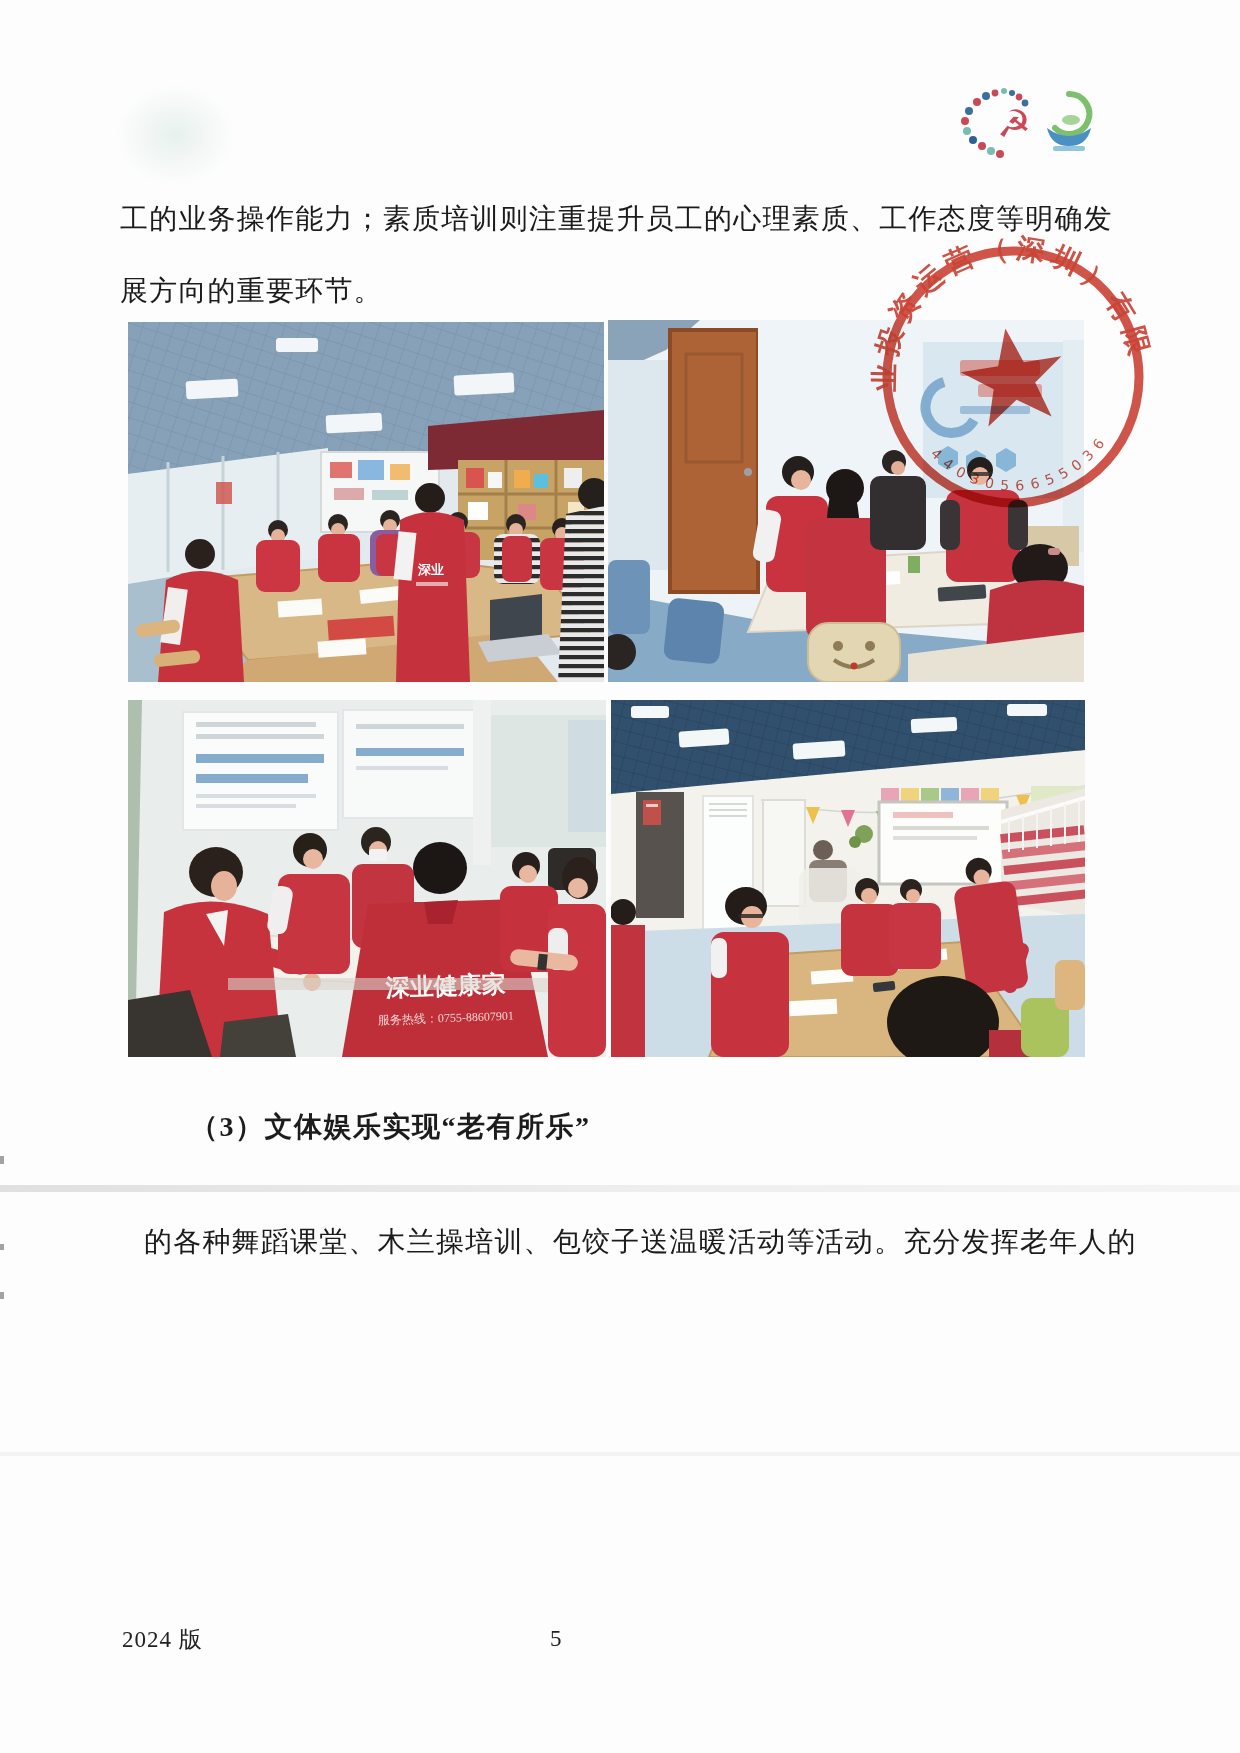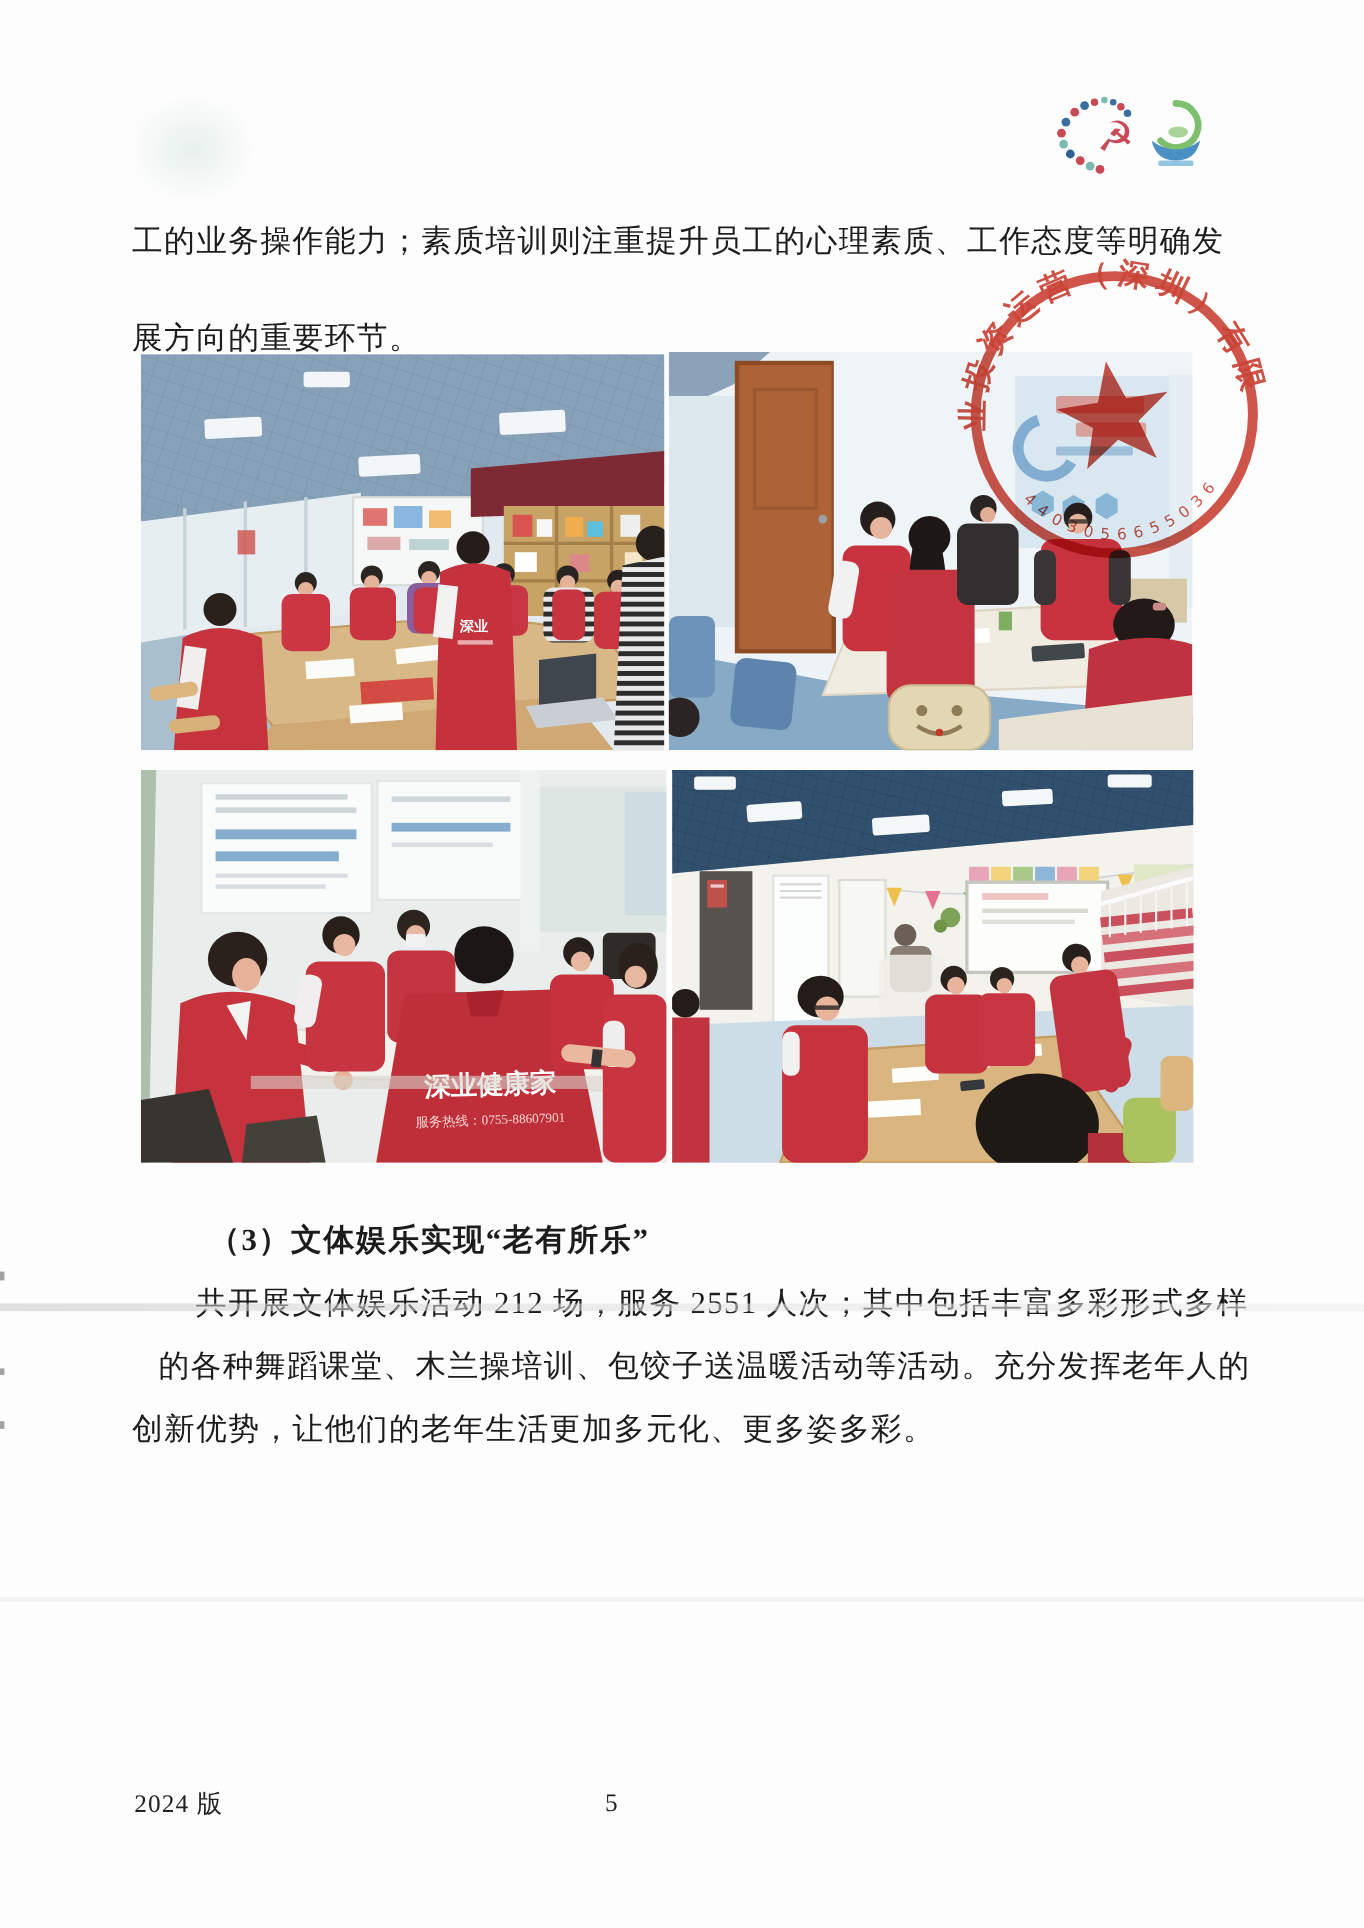--- a/index.html
+++ b/index.html
@@ -48,21 +48,21 @@
   <svg style="position:absolute;left:1043px;top:90px;" width="52" height="66" viewBox="0 0 52 66">
     <g>
       <path d="M26,4 a20,20 0 1 1 -14,34" fill="none" stroke="#7cc06e" stroke-width="6" stroke-linecap="round"></path>
       <path d="M4,38 q22,16 44,0 q-4,18 -22,18 q-18,0 -22,-18 z" fill="#4a90c4"></path>
       <ellipse cx="28" cy="30" rx="9" ry="5" fill="#a8d49a"></ellipse>
       <rect x="10" y="56" width="32" height="5" rx="2" fill="#79b6d8" opacity=".8"></rect>
     </g>
   </svg>
 
   <div class="txt" style="left:120px;top:200px;">工的业务操作能力；素质培训则注重提升员工的心理素质、工作态度等明确发</div>
-  <div class="txt" style="left:120px;top:288px;">展方向的重要环节。</div>
+  <div class="txt" style="left:120px;top:272px;">展方向的重要环节。</div>
 
   <svg class="photo" style="left:128px;top:322px;" width="476" height="360" viewBox="0 0 476 360" preserveAspectRatio="none">
     <defs>
       <pattern id="grid1" width="15" height="15" patternUnits="userSpaceOnUse" patternTransform="rotate(18)">
         <path d="M0,0H15M0,0V15" stroke="#6d89a2" stroke-width="1.4"></path>
       </pattern>
       <pattern id="bw1" width="9" height="9" patternUnits="userSpaceOnUse">
         <rect width="9" height="4.5" fill="#2c2c2c"></rect>
           <rect y="4.5" width="9" height="4.5" fill="#e9e9e9"></rect>
       </pattern>
@@ -415,23 +415,21 @@
     </g>
     <text font-size="28" font-weight="bold" fill="#c9392b" letter-spacing="6" opacity=".92" font-family="'Liberation Serif','DejaVu Serif',serif">
       <textPath href="#arcTop" startOffset="4">业投资运营（深圳）有限公司</textPath>
     </text>
     <text font-size="14" fill="#c9392b" letter-spacing="7" opacity=".9" font-family="'DejaVu Sans','Liberation Sans',sans-serif">
       <textPath href="#arcBottom" startOffset="10">4403056655036</textPath>
     </text>
   </svg>
 
   <div class="txt heading" style="left:190px;top:1108px;">（3）文体娱乐实现“老有所乐”</div>
-  <div class="txt" style="left:178px;top:1166px;">共开展文体娱乐活动 212 场，服务 2551 人次；其中包括丰富多彩形式多样</div>
   <div class="txt" style="left:120px;top:1223px;margin-left:24px;">的各种舞蹈课堂、木兰操培训、包饺子送温暖活动等活动。充分发挥老年人的</div>
-  <div class="txt" style="left:120px;top:1280px;">创新优势，让他们的老年生活更加多元化、更多姿多彩。</div>
 
   <div class="scanline" style="left:0;top:1185px;width:1240px;height:7px;opacity:.55;background:linear-gradient(to right,#c8c8c8,#e3e3e3 55%,#ededed);"></div>
   <div class="scanline" style="left:0;top:1452px;width:1240px;height:4px;opacity:.5;background:#e9e9e9;"></div>
   <div class="edge-mark" style="top:1156px;height:8px;"></div>
   <div class="edge-mark" style="top:1244px;height:6px;"></div>
   <div class="edge-mark" style="top:1292px;height:7px;"></div>
 
   <div class="txt footer" style="left:122px;top:1624px;text-align:right;">2024 版</div>
   <div class="txt footer" style="left:550px;top:1626px;">5</div>
 

